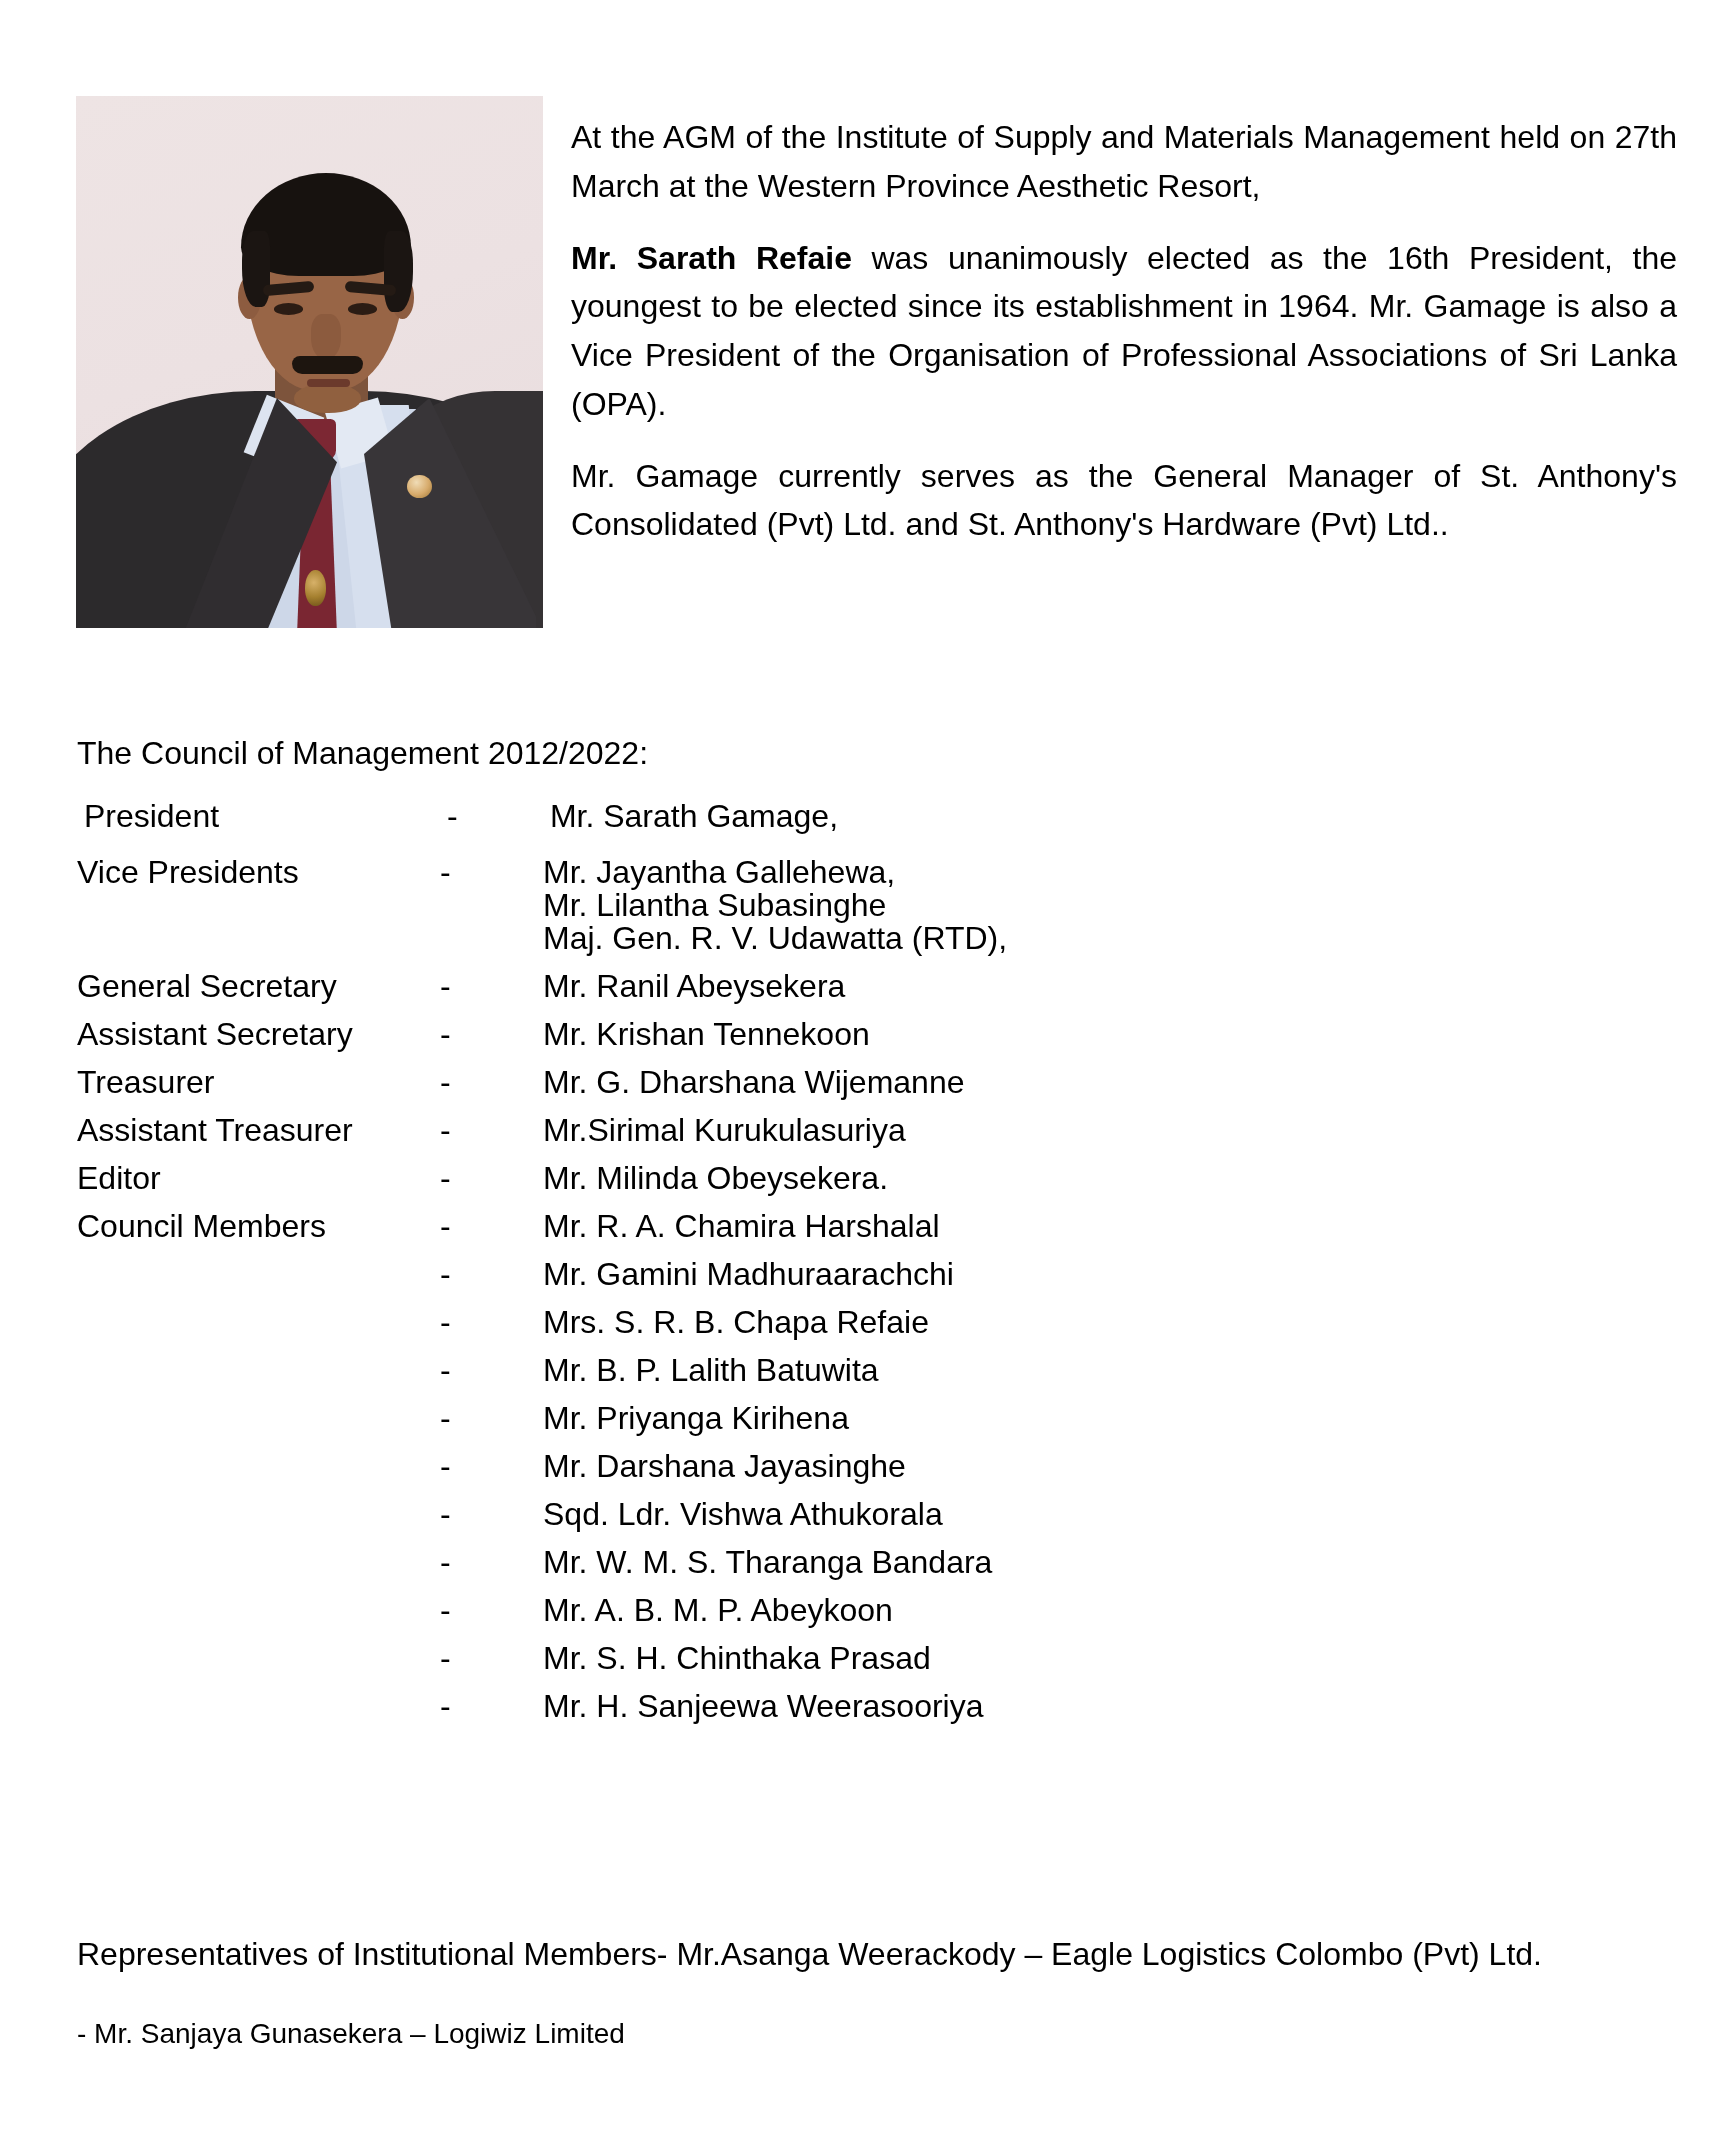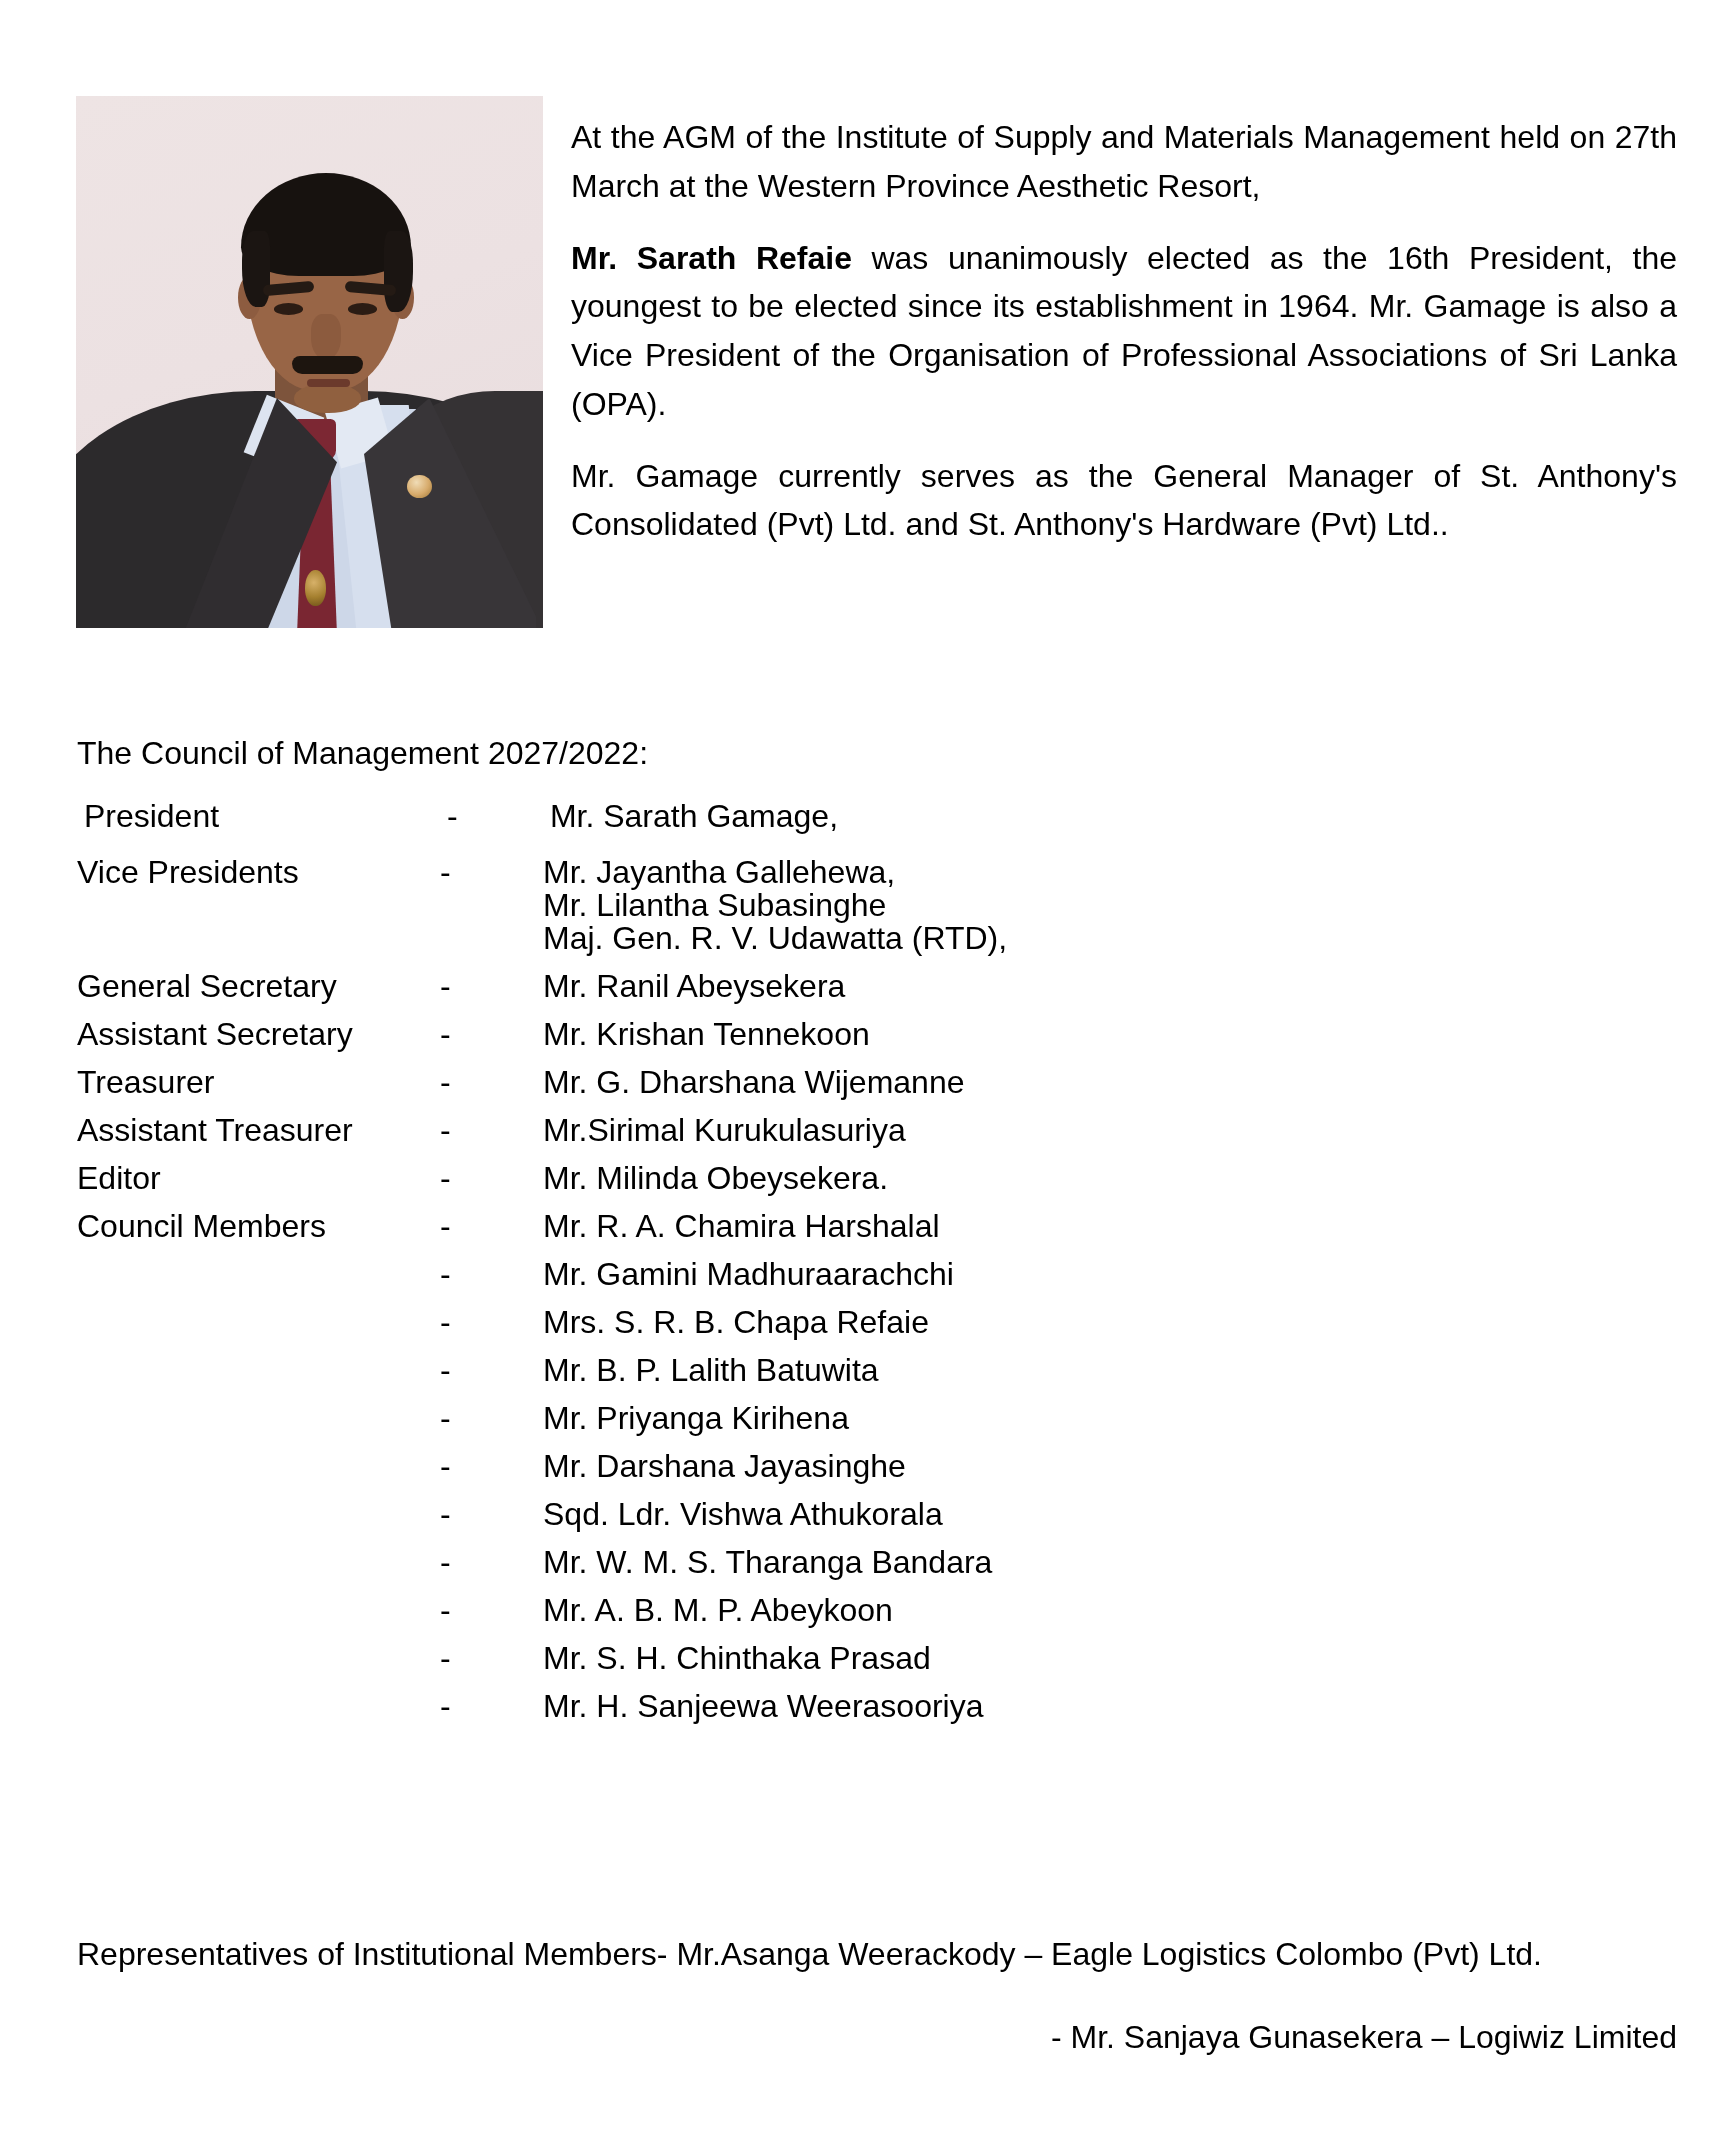--- a/index.html
+++ b/index.html
@@ -318,23 +318,23 @@
     position: absolute;
     left: 77px;
     top: 1930px;
     width: 1600px;
   }
   .rep-line {
     font-size: 32px;
     line-height: 1.52;
   }
   .rep-line-2 {
-    font-size: 32px;
+    font-size: 28px;
     line-height: 1.52;
-    text-align: right;
+    text-align: left;
     margin-top: 34px;
   }
 </style>
 </head>
 <body>
 
 <div class="page">
 
   <div class="top-block">
 
@@ -370,21 +370,21 @@
     </div>
 
     <div class="intro">
       <p>At the AGM of the Institute of Supply and Materials Management held on 27th March at the Western Province Aesthetic Resort,</p>
       <p><strong>Mr. Sarath Refaie</strong><span> was unanimously elected as the 16th President, the youngest to be elected since its establishment in 1964. Mr. Gamage is also a Vice President of the Organisation of Professional Associations of Sri Lanka (OPA).</span></p>
       <p>Mr. Gamage currently serves as the General Manager of St. Anthony's Consolidated (Pvt) Ltd. and St. Anthony's Hardware (Pvt) Ltd..</p>
     </div>
 
   </div>
 
-  <div class="council-heading">The Council of Management 2027/2022:</div>
+  <div class="council-heading">The Council of Management 2012/2022:</div>
 
   <div class="council-table">
 
     <div class="row indent-role">
       <span class="role">President</span>
       <span class="dash">-</span>
       <span class="name">Mr. Sarath Gamage,</span>
     </div>
 
     <div class="gap-md"></div>

